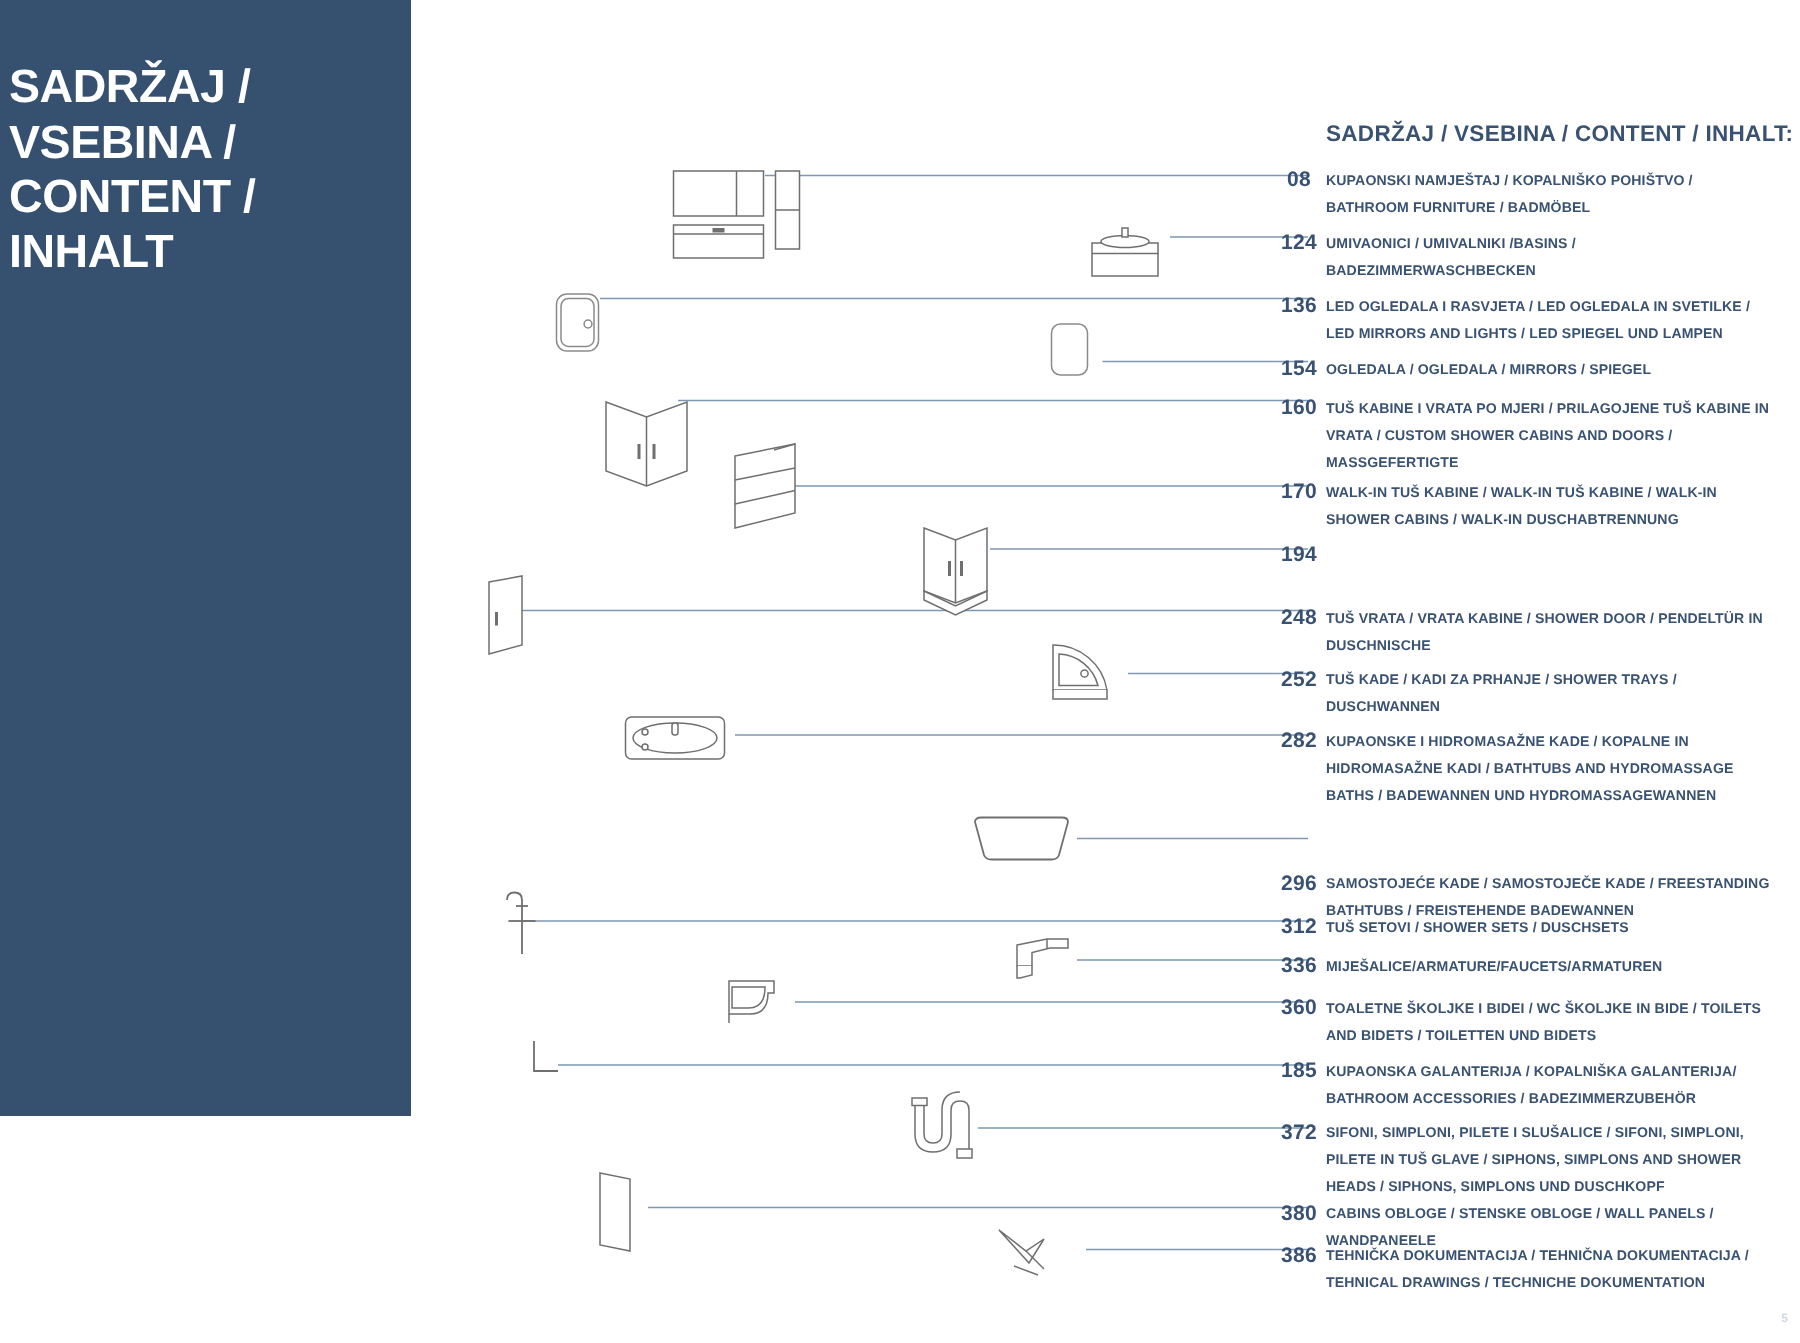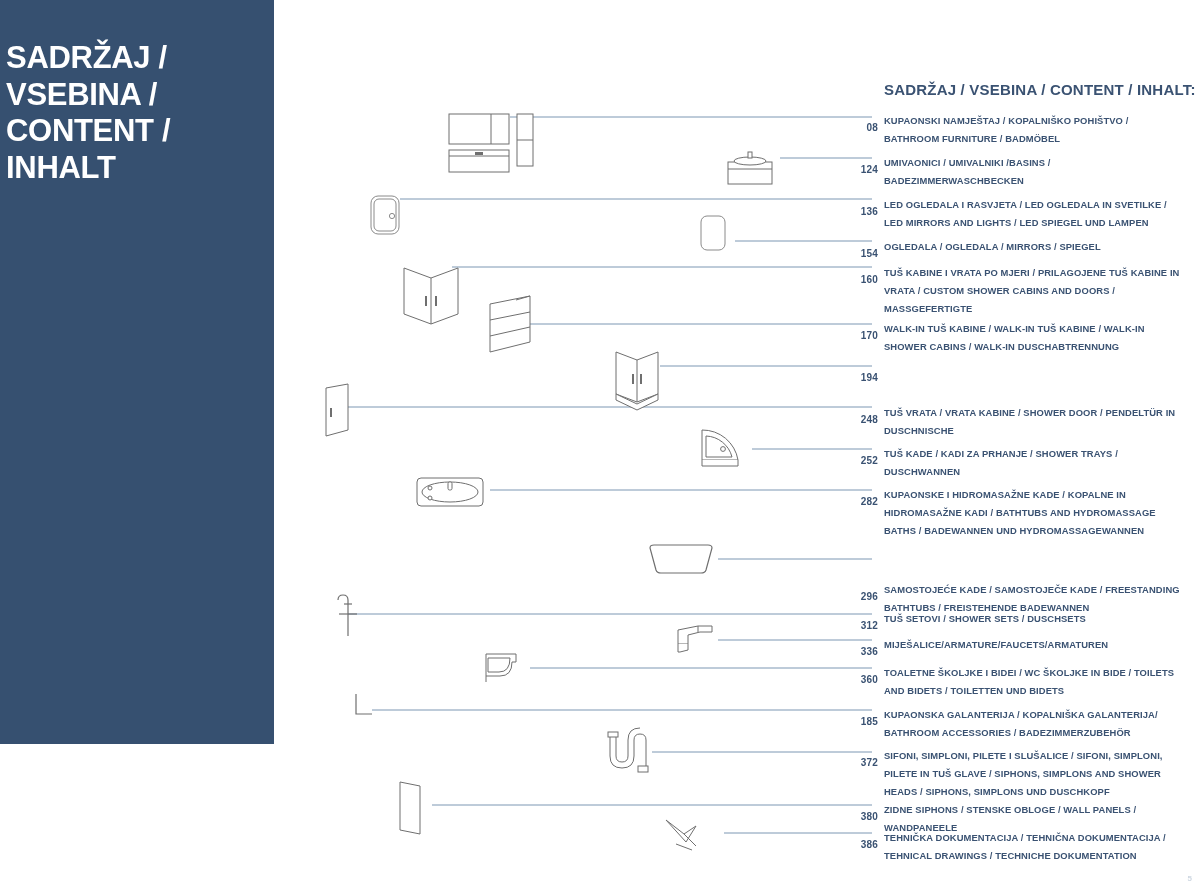--- a/index.html
+++ b/index.html
@@ -40,24 +40,23 @@
     position:absolute;left:884px;top:0;width:316px;height:895px;
   }
   #toc-heading{
     position:absolute;left:0;top:81px;
     font-size:15px;font-weight:bold;letter-spacing:.2px;
     color:#3a5272;
   }
   .toc-row{position:absolute;left:0;width:300px;}
   .toc-num{
     position:absolute;left:-30px;top:1px;
-    font-size:10px;font-weight:bold;color:#3a5272;
-    text-align:right;width:24px;
+    font-size:14px;font-weight:bold;color:#3a5272;
+    text-align:center;width:24px;
     letter-spacing:.2px;
-    margin-top:11px;
   }
   .toc-text{
     font-size:9.4px;font-weight:bold;color:#3a5272;
     line-height:1.42;letter-spacing:.1px;
   }
   #page-number{
     position:absolute;right:8px;bottom:12px;
     font-size:8px;font-weight:bold;color:#cfd8e2;
   }
 </style>
@@ -309,21 +308,21 @@
   <div class="toc-row" style="top:704px;">
     <span class="toc-num">185</span>
     <span class="toc-text">KUPAONSKA GALANTERIJA / KOPALNIŠKA GALANTERIJA/ BATHROOM ACCESSORIES / BADEZIMMERZUBEHÖR</span>
   </div>
   <div class="toc-row" style="top:745px;">
     <span class="toc-num">372</span>
     <span class="toc-text">SIFONI, SIMPLONI, PILETE I SLUŠALICE / SIFONI, SIMPLONI, PILETE IN TUŠ GLAVE / SIPHONS, SIMPLONS AND SHOWER HEADS / SIPHONS, SIMPLONS UND DUSCHKOPF</span>
   </div>
   <div class="toc-row" style="top:799px;">
     <span class="toc-num">380</span>
-    <span class="toc-text">ZIDNE SIPHONS / STENSKE OBLOGE / WALL PANELS / WANDPANEELE</span>
+    <span class="toc-text">CABINS OBLOGE / STENSKE OBLOGE / WALL PANELS / WANDPANEELE</span>
   </div>
   <div class="toc-row" style="top:827px;">
     <span class="toc-num">386</span>
     <span class="toc-text">TEHNIČKA DOKUMENTACIJA / TEHNIČNA DOKUMENTACIJA / TEHNICAL DRAWINGS / TECHNICHE DOKUMENTATION</span>
   </div>
 
   <div id="page-number">5</div>
 </div>
 
 </body></html>

